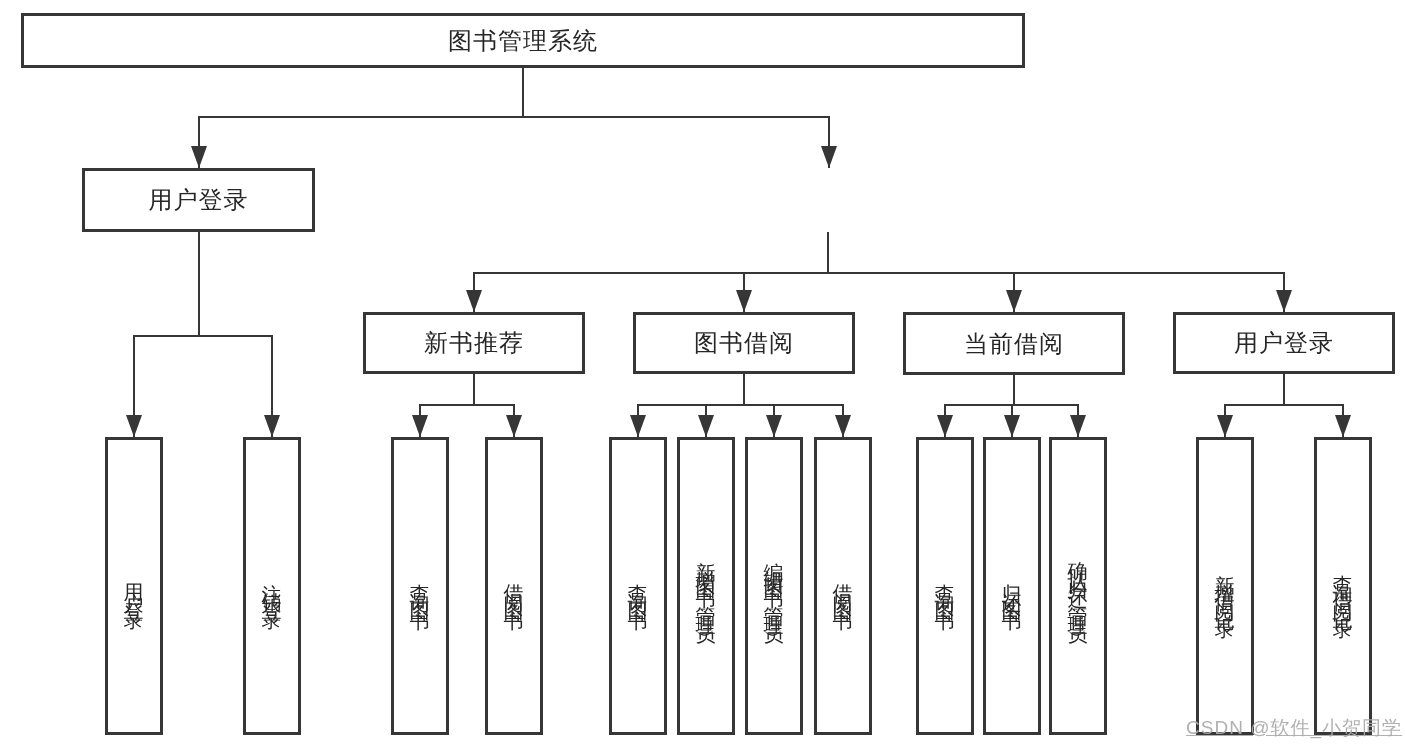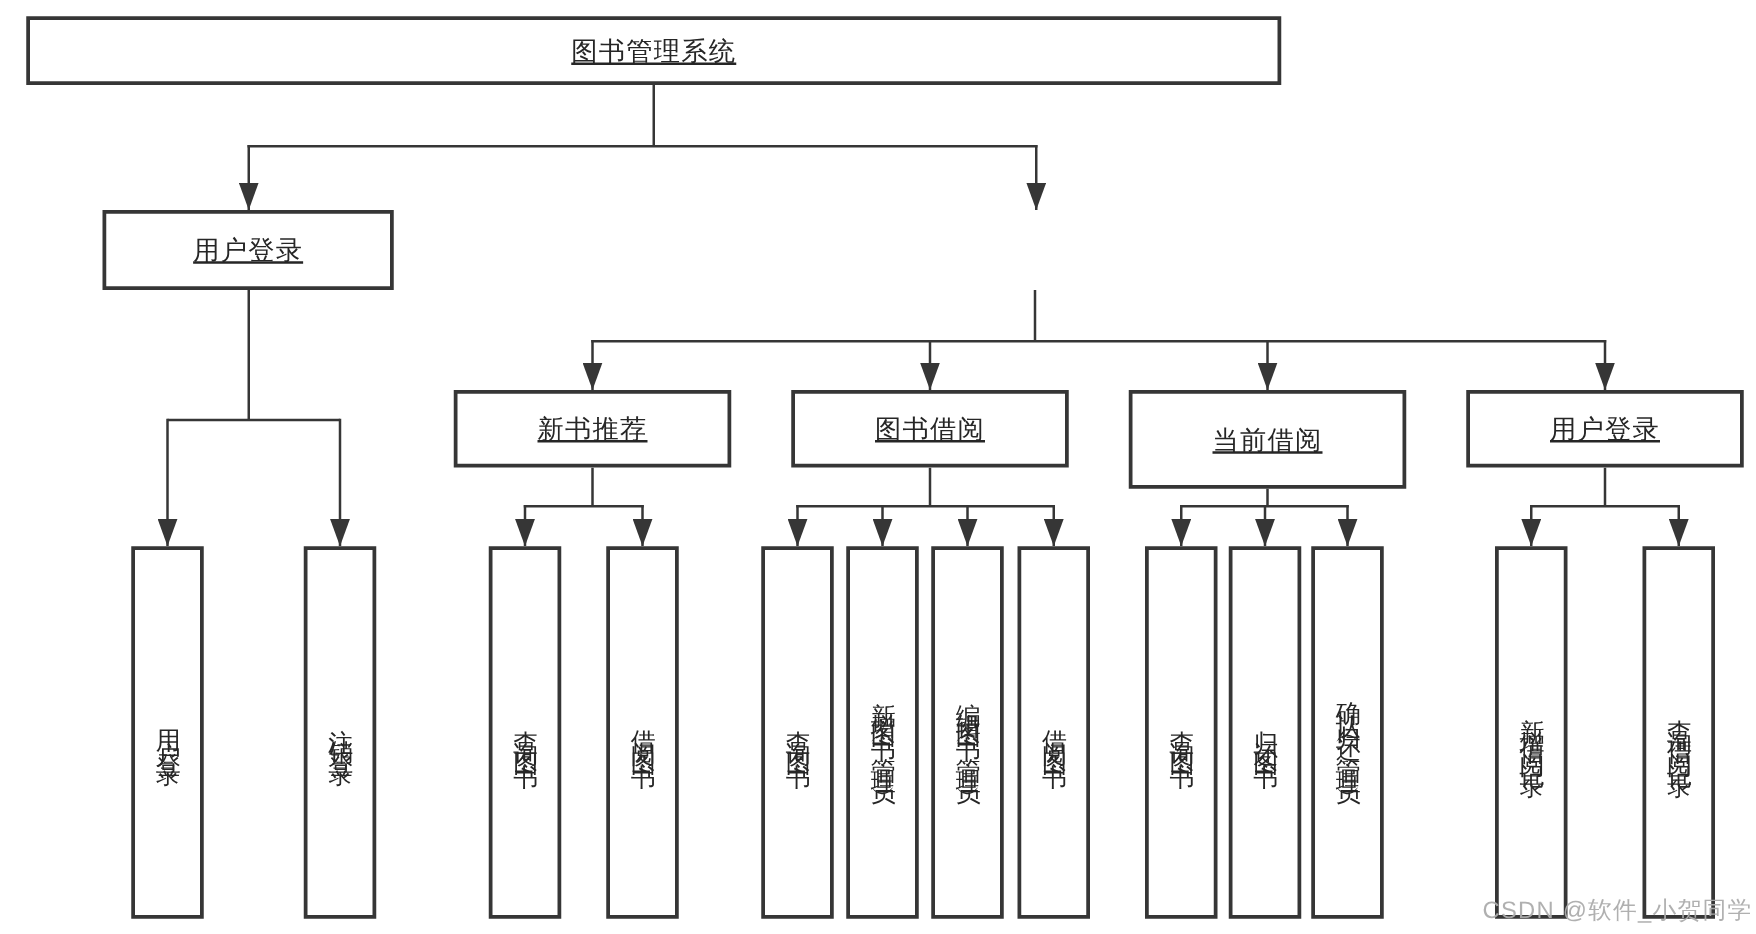--- a/index.html
+++ b/index.html
@@ -16,41 +16,41 @@
     box-sizing:border-box;
     background:#ffffff;
     border:3px solid #363636;
     color:#262626;
     display:flex;
     align-items:center;
     justify-content:center;
     z-index:2;
   }
   .h{
-    font-size:21px;
+    font-size:24px;
     letter-spacing:1px;
     white-space:nowrap;
-    text-decoration:underline;
   }
   .v{
     font-size:20px;
     writing-mode:vertical-rl;
     text-orientation:mixed;
     letter-spacing:9px;
     line-height:1;
   }
   #watermark{
     position:absolute;
     right:3px;
     bottom:6px;
     font-size:19px;
     color:rgba(172,172,172,0.95);
     letter-spacing:1px;
     z-index:3;
     white-space:nowrap;
+    text-decoration:underline;
   }
 </style>
 </head>
 <body>
 
 <div id="canvas">
 
   <svg id="wires" width="1405" height="747">
     <defs>
       <marker id="arrow" markerUnits="userSpaceOnUse" markerWidth="16" markerHeight="22" refX="8" refY="22" orient="0">
@@ -100,21 +100,21 @@
       <path d="M1343,404 V437" marker-end="url(#arrow)"></path>
     </g>
   </svg>
 
   <div class="box h" style="left:21px;top:13px;width:1004px;height:55px">图书管理系统</div>
 
   <div class="box h" style="left:82px;top:168px;width:233px;height:64px">用户登录</div>
 
   <div class="box h" style="left:363px;top:312px;width:222px;height:62px">新书推荐</div>
   <div class="box h" style="left:633px;top:312px;width:222px;height:62px">图书借阅</div>
-  <div class="box h" style="left:903px;top:312px;width:222px;height:79px">当前借阅</div>
+  <div class="box h" style="left:903px;top:312px;width:222px;height:63px">当前借阅</div>
   <div class="box h" style="left:1173px;top:312px;width:222px;height:62px">用户登录</div>
 
   <div class="box v" style="left:105px;top:437px;width:58px;height:298px">用户登录</div>
   <div class="box v" style="left:243px;top:437px;width:58px;height:298px">注销登录</div>
 
   <div class="box v" style="left:391px;top:437px;width:58px;height:298px">查询图书</div>
   <div class="box v" style="left:485px;top:437px;width:58px;height:298px">借阅图书</div>
 
   <div class="box v" style="left:609px;top:437px;width:58px;height:298px">查询图书</div>
   <div class="box v" style="left:677px;top:437px;width:58px;height:298px">新增图书（管理员）</div>

